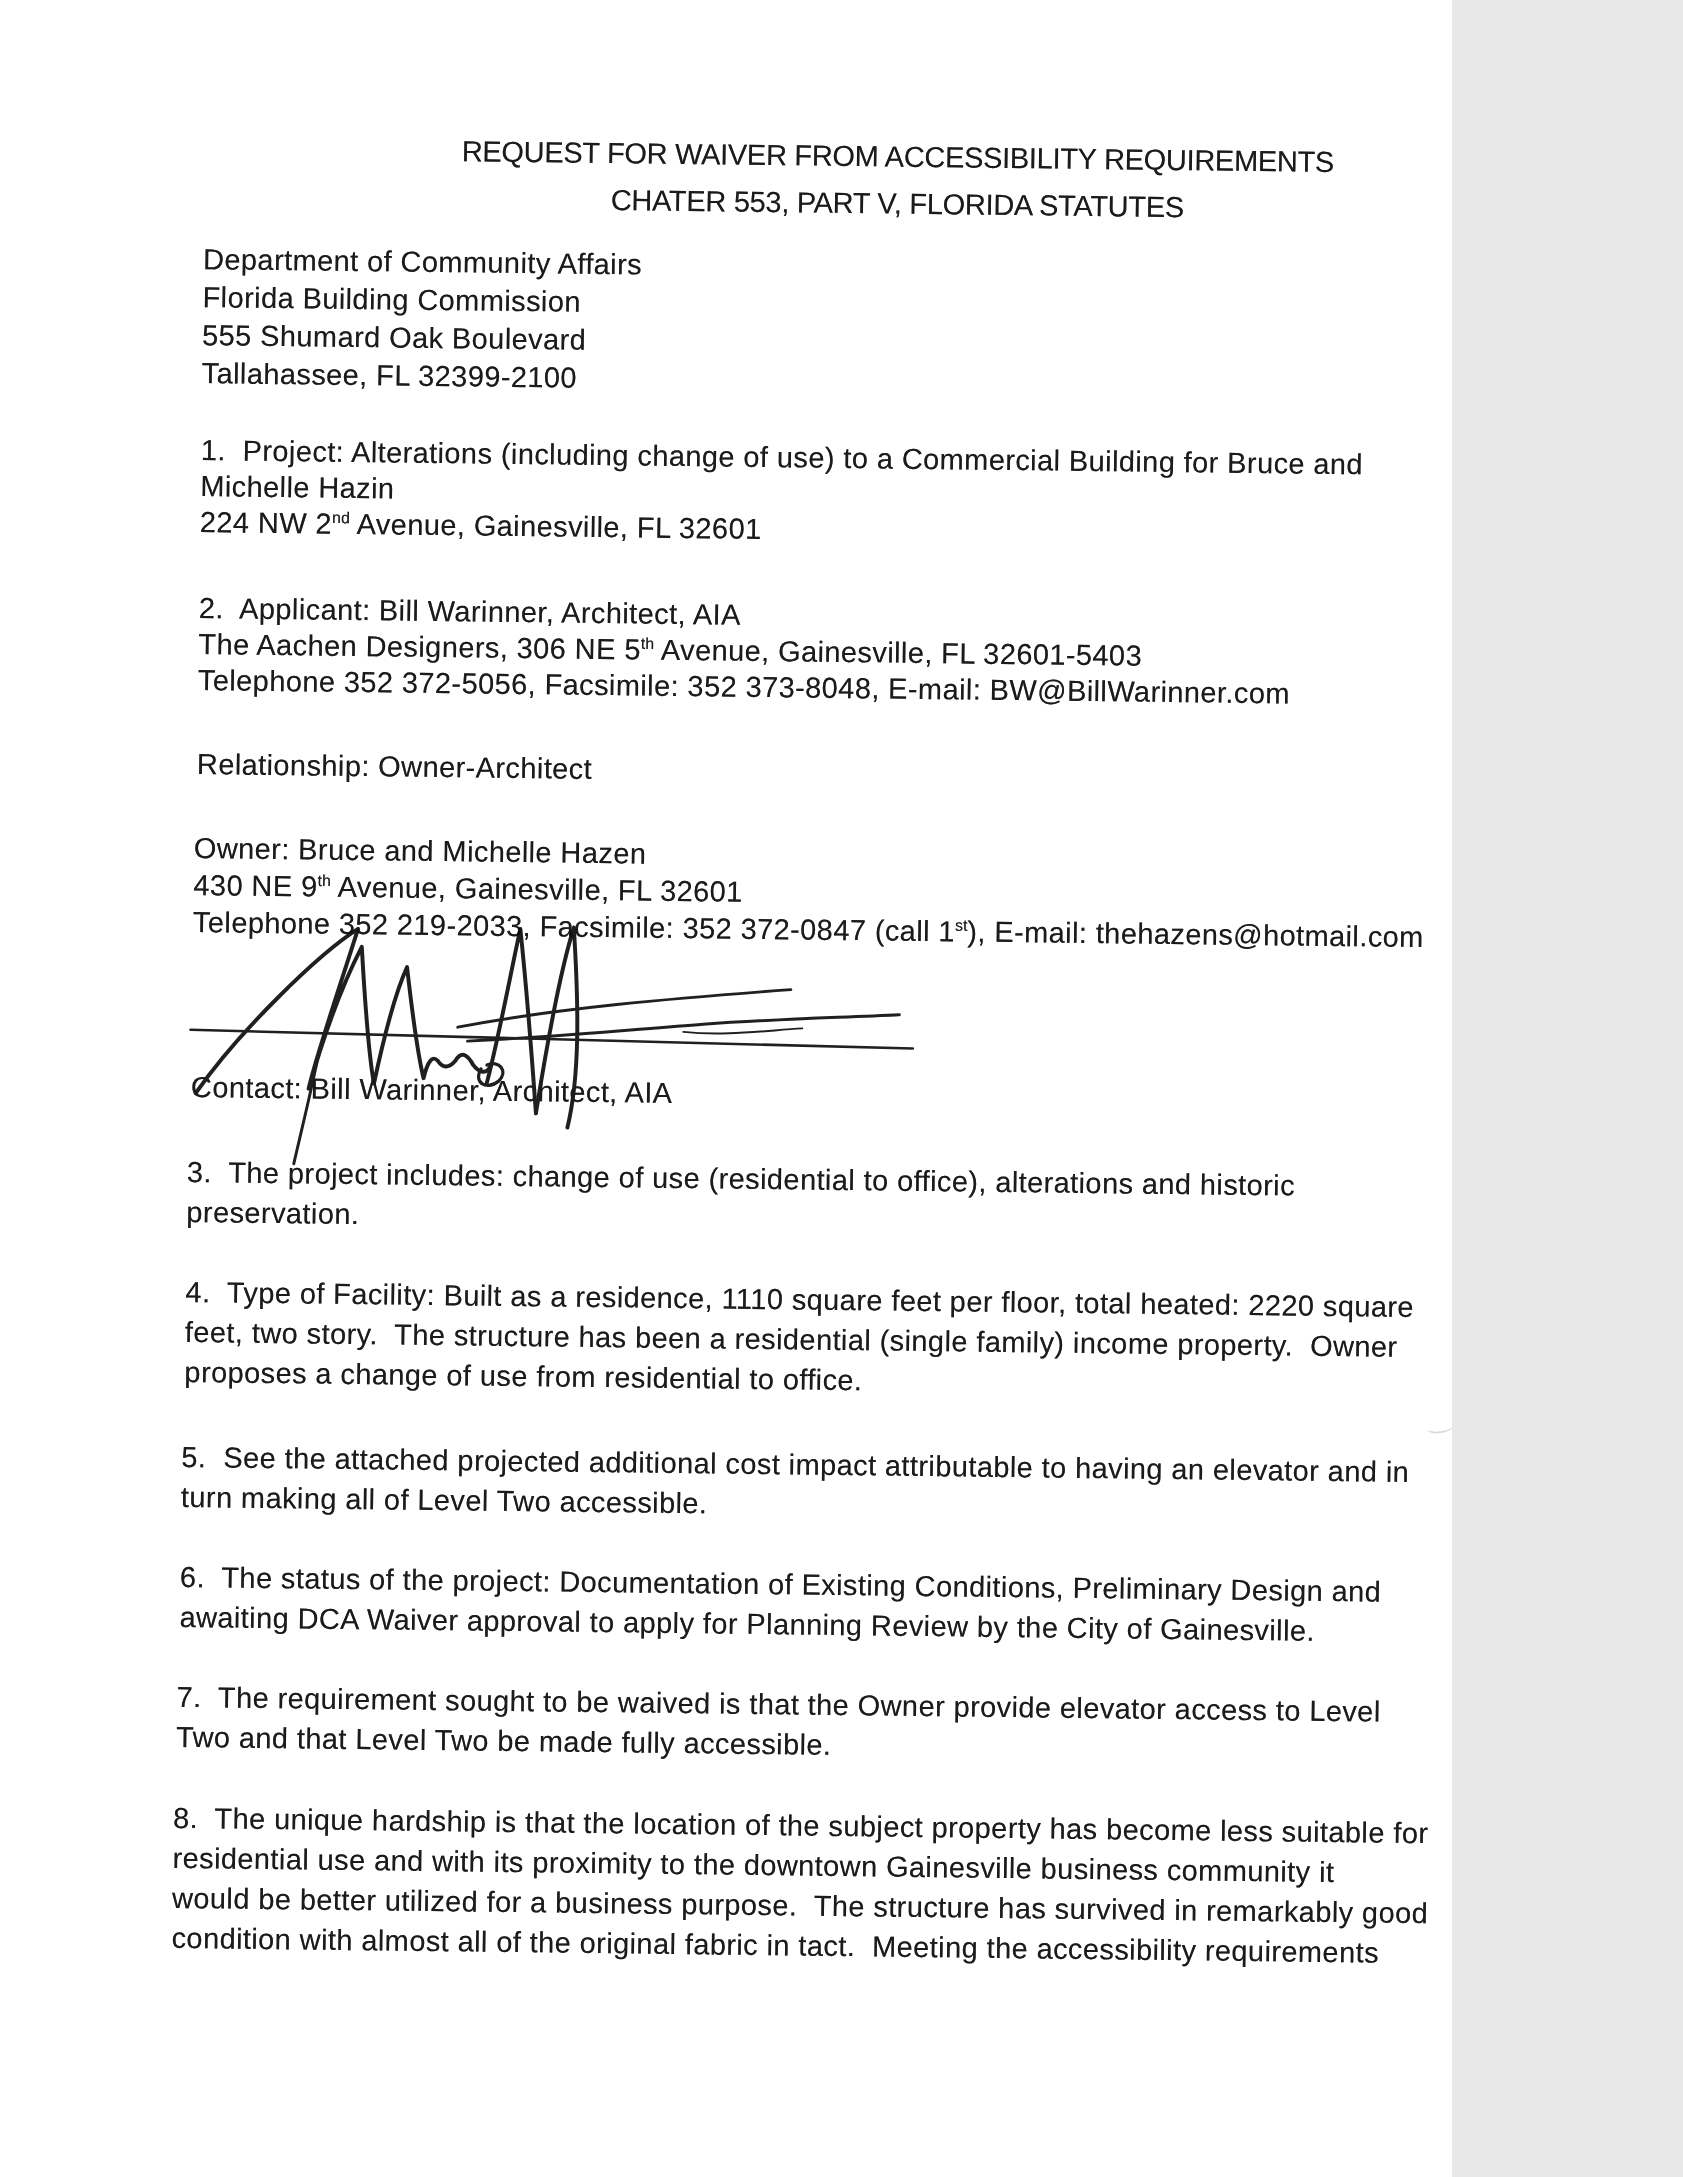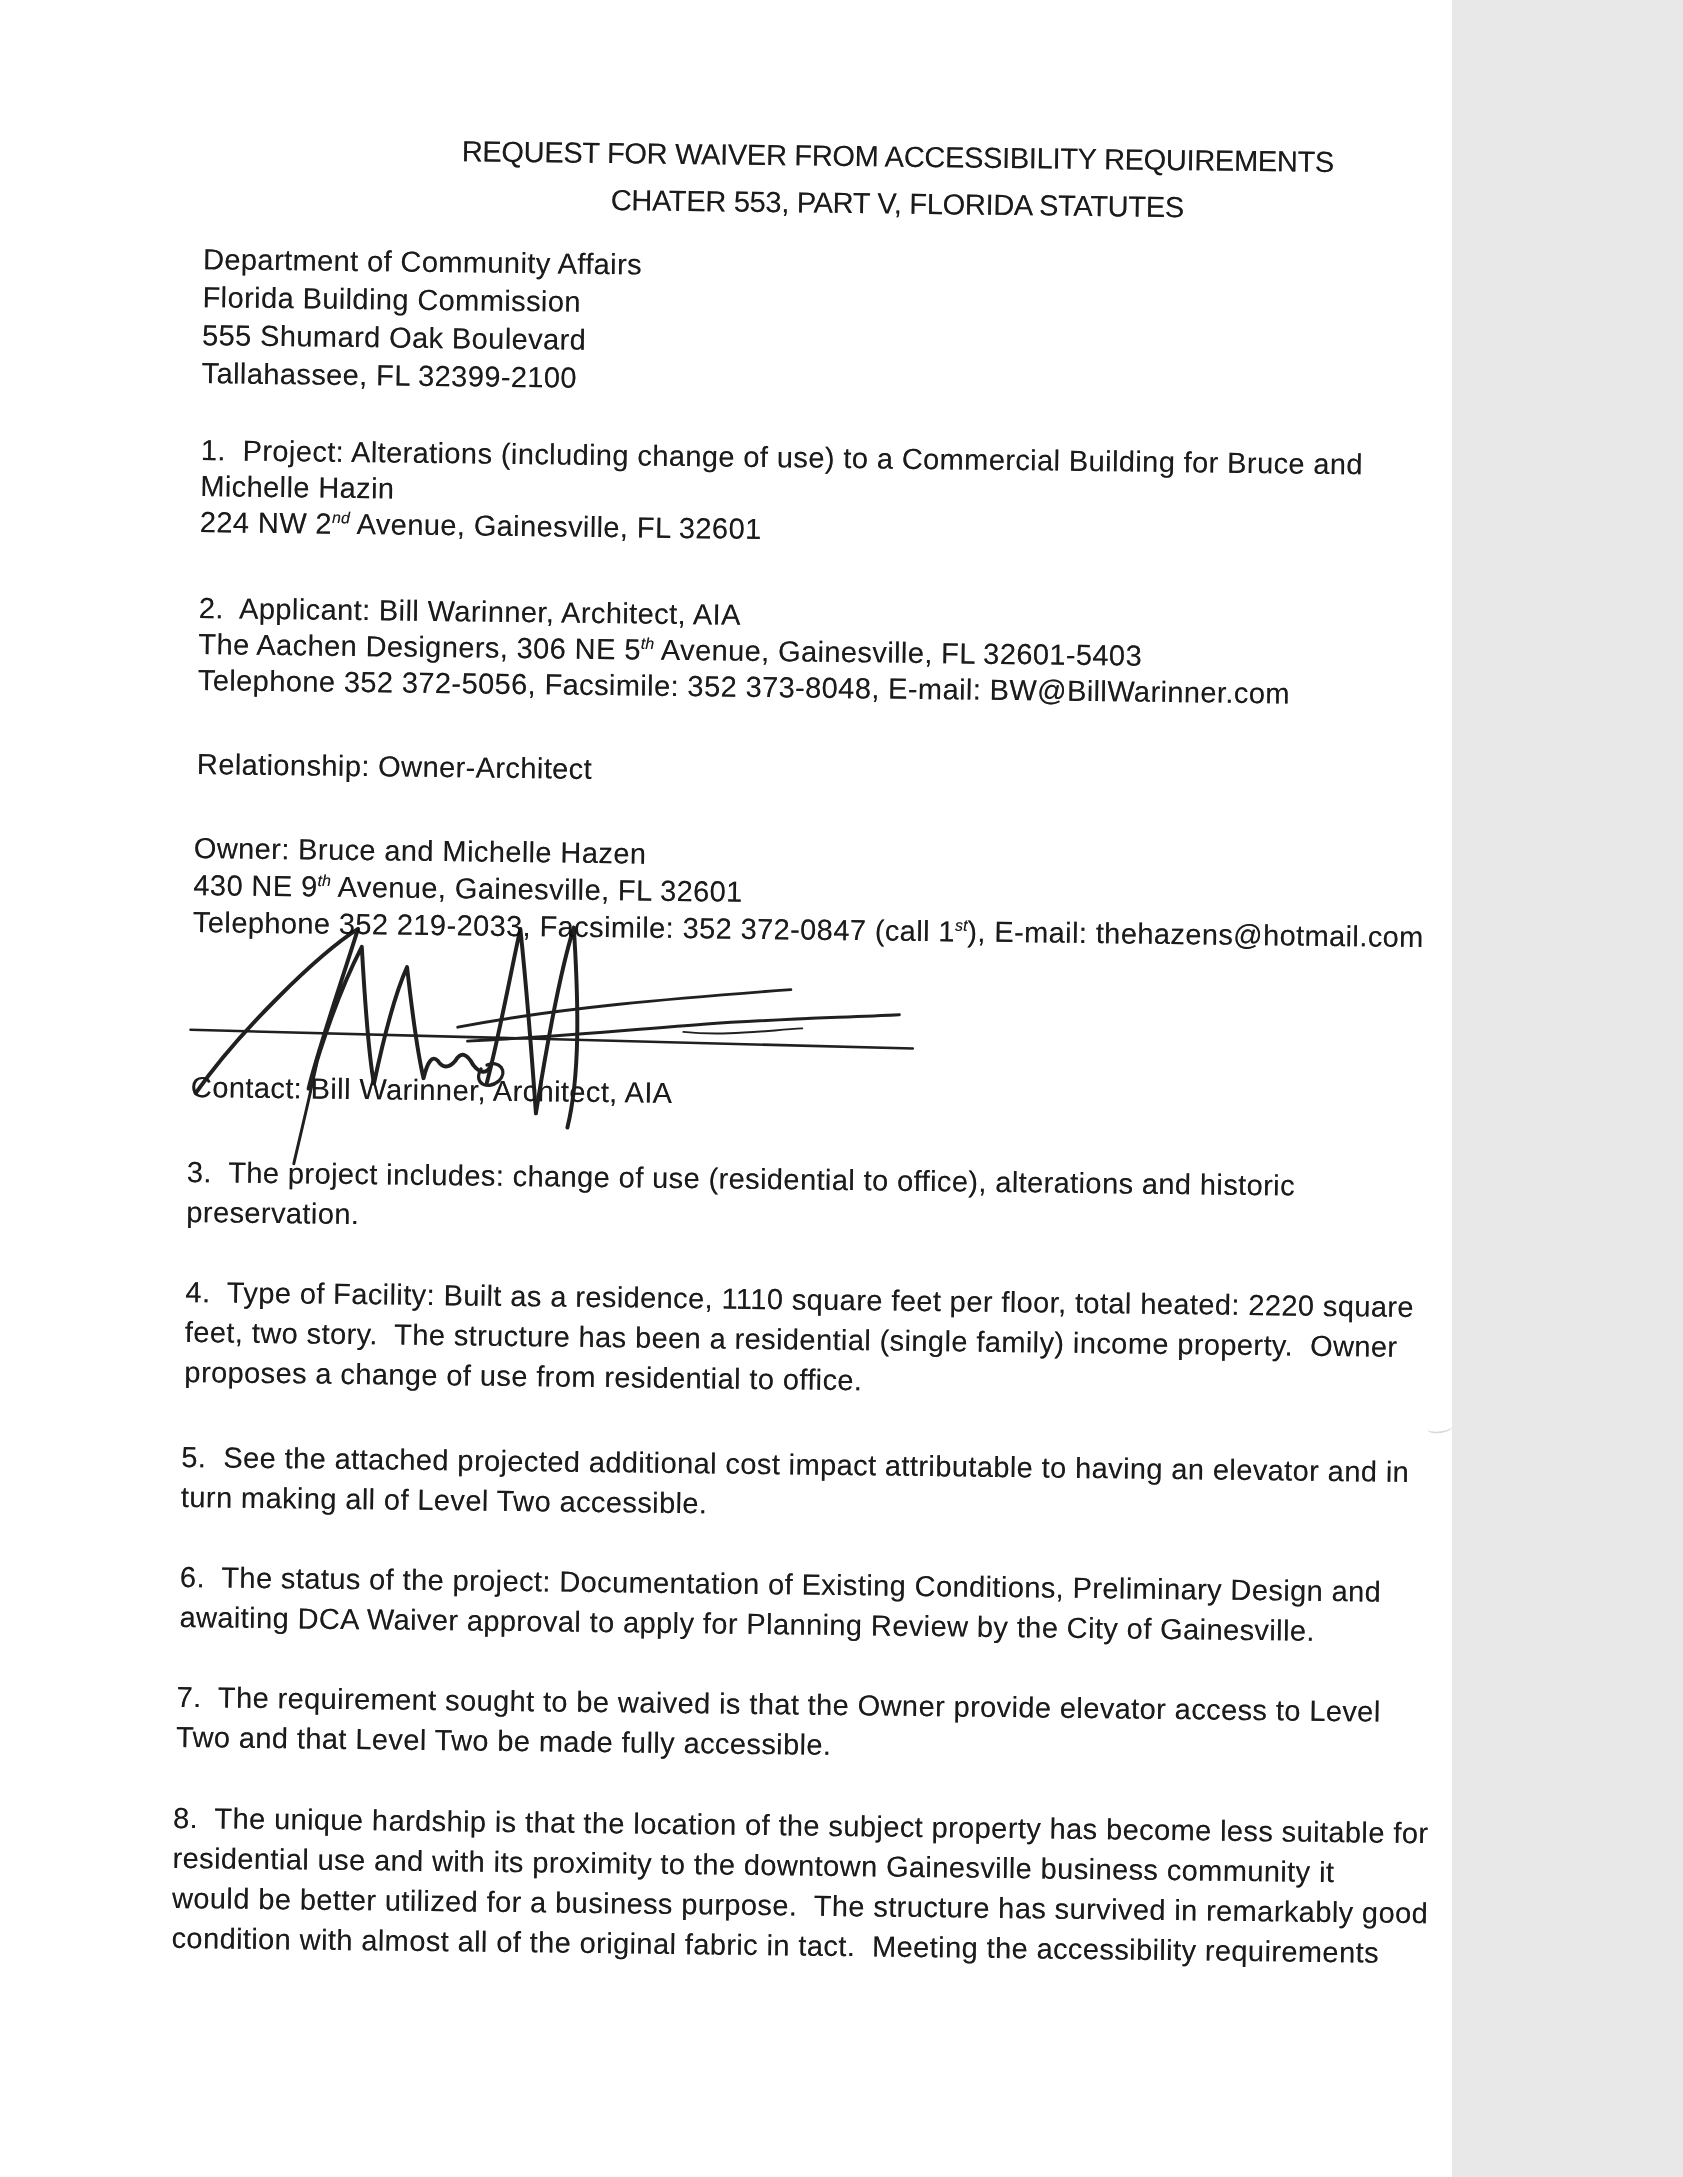--- a/index.html
+++ b/index.html
@@ -21,21 +21,21 @@
     letter-spacing:0.4px;
     color:#1b1b1b;
     text-shadow:0 0 0.5px rgba(25,25,25,0.6);
   }
   .title-blk{left:45px;top:133px;width:1683px;text-align:center;}
   .title-blk .line{font-size:29px;line-height:47px;letter-spacing:-0.3px;}
   .lh38 .line{line-height:38px;}
   .lh36 .line{line-height:36px;}
   .lh37 .line{line-height:37px;}
   .lh40 .line{line-height:40px;}
-  sup{font-size:0.55em;line-height:0;letter-spacing:0;font-style:italic;}
+  sup{font-size:0.55em;line-height:0;letter-spacing:0;}
   .sig-svg{position:absolute;left:168px;top:921px;}
   .smudge{
     position:absolute;left:1431px;top:1414px;width:26px;height:10px;
     border-bottom:2px solid #c9c9c9;border-radius:50%;
     transform:rotate(-8deg);opacity:.7;
   }
 </style>
 </head>
 <body>
 

